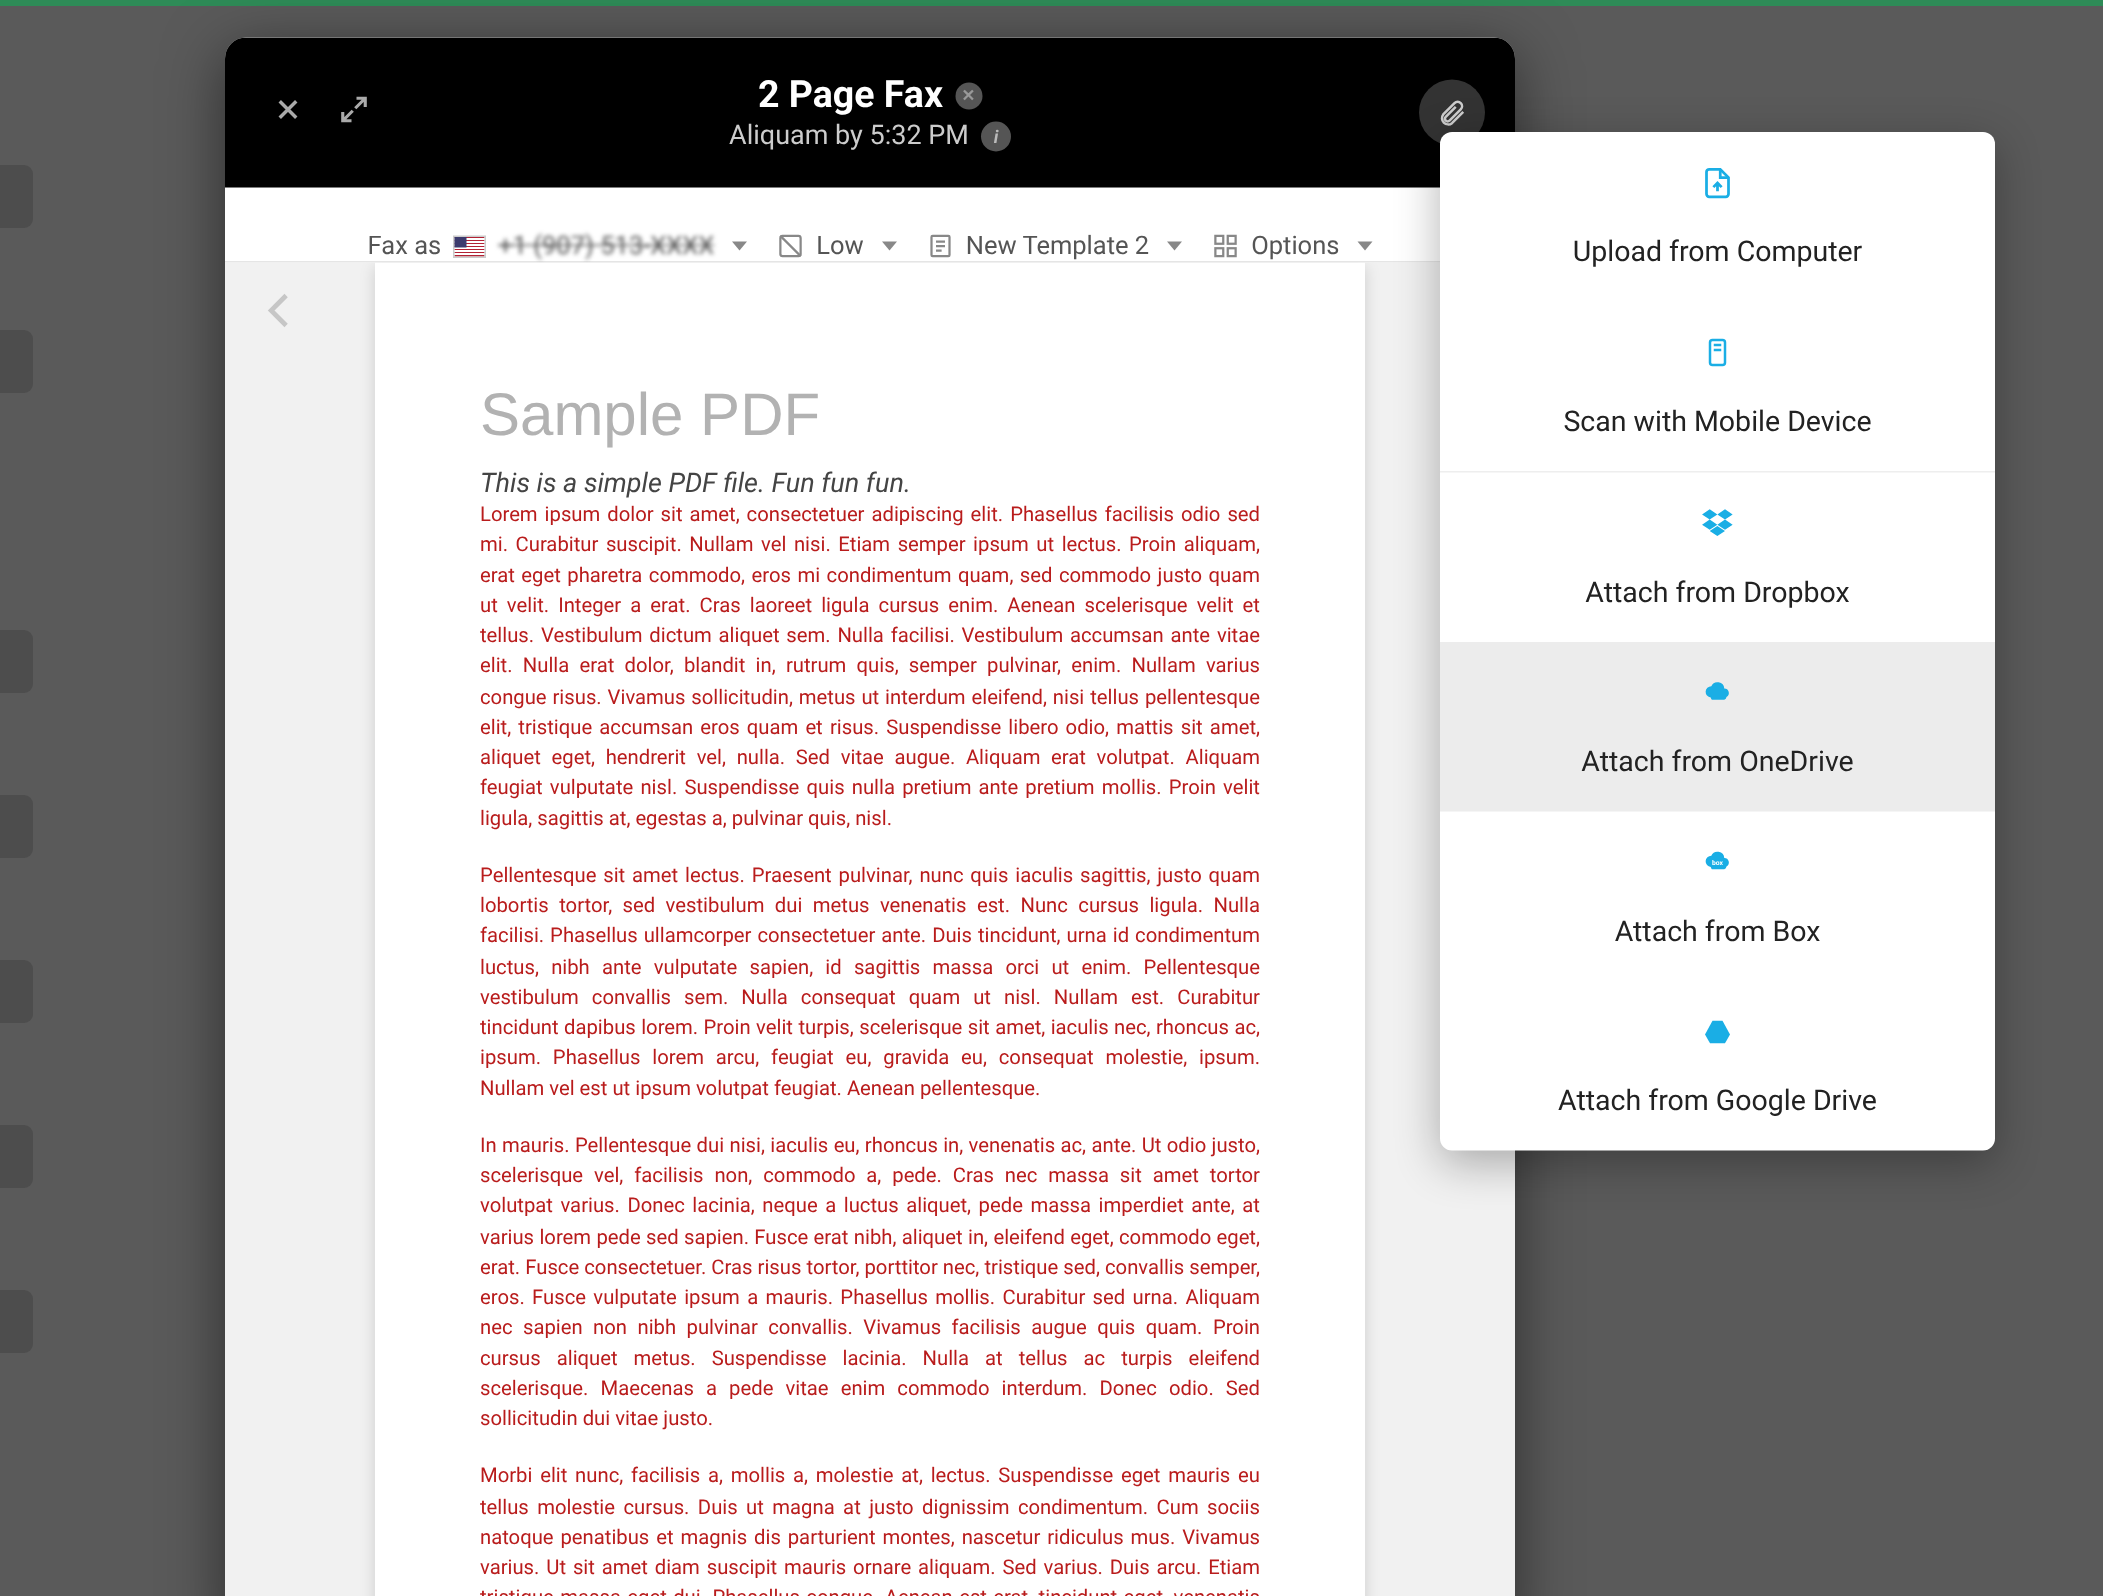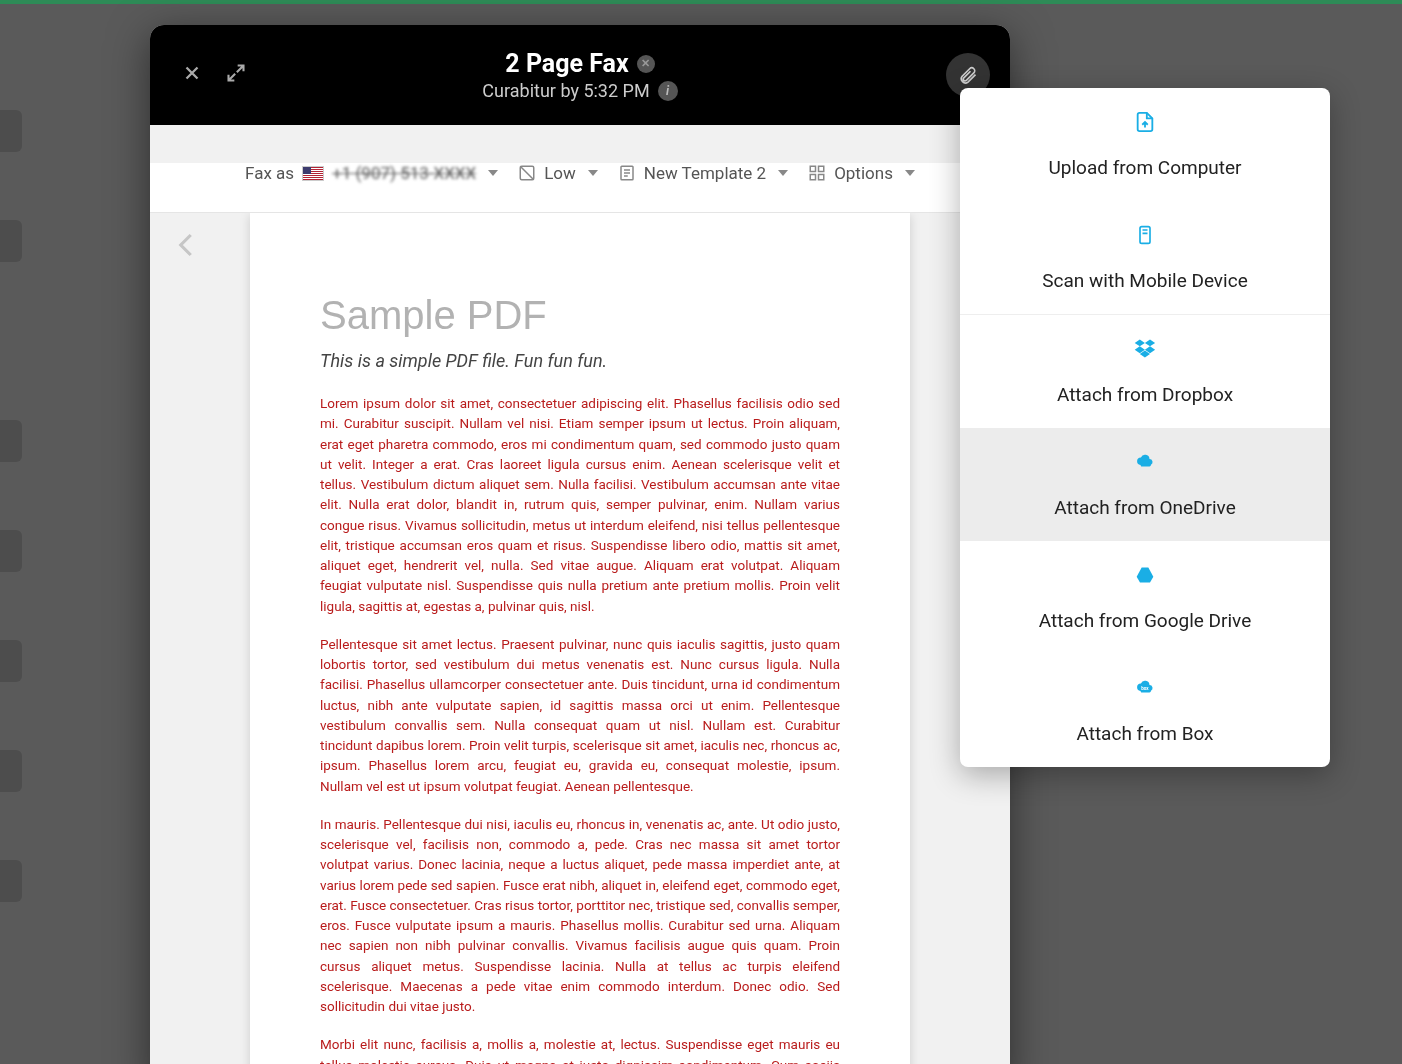--- a/index.html
+++ b/index.html
@@ -85,26 +85,25 @@
     width: 20px; height: 20px; border-radius: 50%;
     background: #555; color:#bbb; font-size:12px; font-weight:700;
     display:inline-flex; align-items:center; justify-content:center;
     font-style: italic;
   }
   .toolbar {
     background: #fff;
     height: 50px;
     border-bottom: 1px solid #e5e5e5;
     display: flex;
-    align-items: flex-start;
+    align-items: flex-end;
     justify-content: center;
     gap: 20px;
     font-size: 17px;
     color: #555;
-    margin-top: 38px;
   }
   .toolbar .sep-group {
     display: flex; align-items:center; gap:8px;
     cursor: pointer;
   }
   .toolbar svg { color:#888; }
   .caret {
     display:inline-block; margin-left:4px;
     border-left:5px solid transparent;
     border-right:5px solid transparent;
@@ -144,21 +143,20 @@
     font-family: Arial, sans-serif;
     font-size: 40px;
     font-weight: 400;
     color:#b2b2b2;
     margin-bottom: 12px;
   }
   .page .subtitle {
     font-style: italic;
     font-size: 18px;
     color:#444;
-    margin-bottom: 22px;
   }
   .page p {
     font-size: 13.5px;
     line-height: 1.5;
     color:#b91c1c;
     text-align: justify;
     margin-bottom: 18px;
   }
   .scroll-indicator {
     position:absolute; right: 3px; top: 50px; bottom: 120px; width:7px;
@@ -236,21 +234,21 @@
     <div class="expand-btn">
       <svg viewBox="0 0 24 24" fill="none" stroke="currentColor" stroke-width="2.5">
           <path d="M14 3h7v7M10 21H3v-7M21 3l-8 8M3 21l8-8"></path>
         </svg>
     </div>
     <div class="title-row">
       <span>2 Page Fax</span>
       <span class="shield">✕</span>
     </div>
     <div class="subtitle-row">
-      <span><span>Curabitur by </span><span>5:32 PM</span></span>
+      <span><span>Aliquam by </span><span>5:32 PM</span></span>
       <span class="info">i</span>
     </div>
     <div class="attach-btn">
       <svg viewBox="0 0 24 24" fill="none" stroke="currentColor" stroke-width="2">
           <path d="M21 11.5l-9 9a5 5 0 0 1-7-7l9-9a3.5 3.5 0 0 1 5 5l-9 9a2 2 0 0 1-3-3l8-8"></path>
         </svg>
     </div>
   </div>
 
   <div class="toolbar">
@@ -351,28 +349,28 @@
   <div class="attach-item hover">
     <span class="aicon">
       <svg viewBox="0 0 24 24" width="24" height="18" fill="#1aaee5">
           <path d="M6 16a5 5 0 0 1 .5-9.98A6 6 0 0 1 18 8a4 4 0 0 1 2 7.5A3 3 0 0 1 18 18H7a4 4 0 0 1-1-2z"></path>
         </svg>
     </span>
     <span>Attach from OneDrive</span>
   </div>
   <div class="attach-item">
     <span class="aicon">
-      <svg viewBox="0 0 24 24" width="22" height="20" fill="#1aaee5">
-          <path d="M8 3h8l6 11-4 7H6l-4-7z"></path>
-        </svg>
-    </span>
-    <span>Attach from Google Drive</span>
-  </div>
-  <div class="attach-item">
-    <span class="aicon">
       <svg viewBox="0 0 24 24" width="24" height="18" fill="#1aaee5">
           <path d="M6 16a5 5 0 0 1 .5-9.98A6 6 0 0 1 18 8a4 4 0 0 1 2 7.5A3 3 0 0 1 18 18H7a4 4 0 0 1-1-2z"></path>
           <text x="7" y="14" font-size="6" fill="#fff" font-weight="700">box</text>
         </svg>
     </span>
     <span>Attach from Box</span>
   </div>
+  <div class="attach-item">
+    <span class="aicon">
+      <svg viewBox="0 0 24 24" width="22" height="20" fill="#1aaee5">
+          <path d="M8 3h8l6 11-4 7H6l-4-7z"></path>
+        </svg>
+    </span>
+    <span>Attach from Google Drive</span>
+  </div>
 </div>
 
 </body></html>

